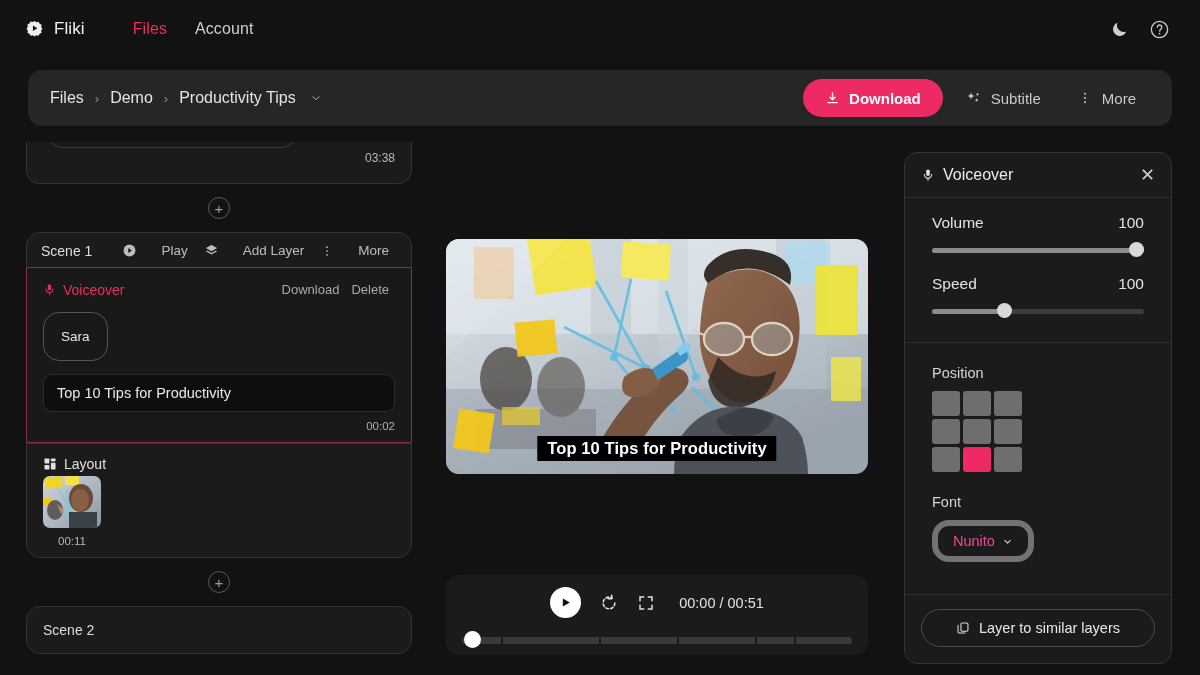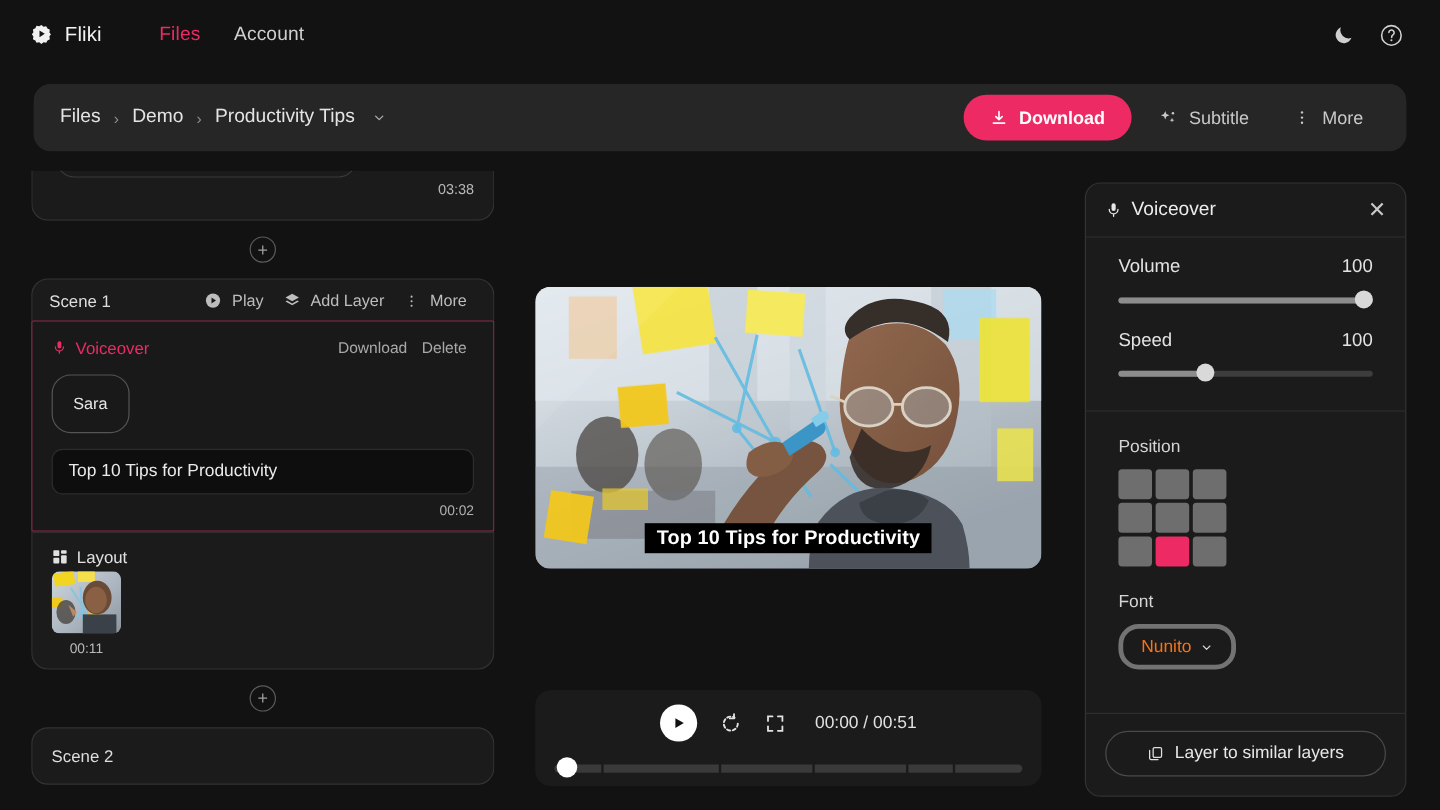--- a/index.html
+++ b/index.html
@@ -80,21 +80,21 @@
     display: flex; align-items: center; justify-content: center; cursor: pointer;
     color: #9d9d9d; font-size: 15px; line-height: 1;
   }
   .scene-head {
     display: flex; align-items: center; height: 35px; padding: 0 14px; gap: 0;
   }
   .scene-title { font-size: 14px; color: #dedede; }
   .scene-head-spacer { flex: 1; }
   .mini-btn {
     background: none; border: none; color: #bdbdbd; font-size: 13.5px;
-    font-family: inherit; display: flex; align-items: center; gap: 8px;
+    font-family: inherit; display: flex; align-items: center; gap: 24px;
     padding: 4px 8px; cursor: pointer;
   }
   .layer-block {
     border-top: 1px solid #333; padding: 12px 16px 10px 16px; position: relative;
   }
   .layer-block.selected {
     border: 1px solid #8e2b49; border-radius: 2px; margin: -1px -1px 0 -1px;
     background: #191919;
   }
   .layer-head { display: flex; align-items: center; }
@@ -198,22 +198,22 @@
   .sub-label { font-size: 15.5px; color: #e3e3e3; }
   .sec-label { font-size: 14.5px; color: #d5d5d5; margin-top: 22px; }
   .pos-grid {
     margin-top: 10px; display: grid; grid-template-columns: repeat(3, 28px);
     grid-template-rows: repeat(3, 25px); gap: 3px;
   }
   .pos-cell { background: #6e6e6e; border-radius: 3px; cursor: pointer; }
   .pos-cell.on { background: #ed2a63; }
   .font-chip {
     margin-top: 10px; display: inline-flex; align-items: center; gap: 7px;
-    border: 4px solid #737373; border-radius: 17px; padding: 7px 15px;
-    font-size: 14.5px; color: #f97316; cursor: pointer; background: transparent;
+    border: 6px solid #737373; border-radius: 17px; padding: 7px 15px;
+    font-size: 14.5px; color: #ec4899; cursor: pointer; background: transparent;
     font-family: inherit;
   }
   .panel-foot {
     margin-top: auto; border-top: 1px solid #2e2e2e; padding: 14px 16px 16px 16px;
   }
   .apply-btn {
     width: 100%; height: 38px; border: 1px solid #4a4a4a; border-radius: 19px;
     background: transparent; color: #e8e8e8; font-size: 14.5px; font-family: inherit;
     display: flex; align-items: center; justify-content: center; gap: 9px; cursor: pointer;
   }

